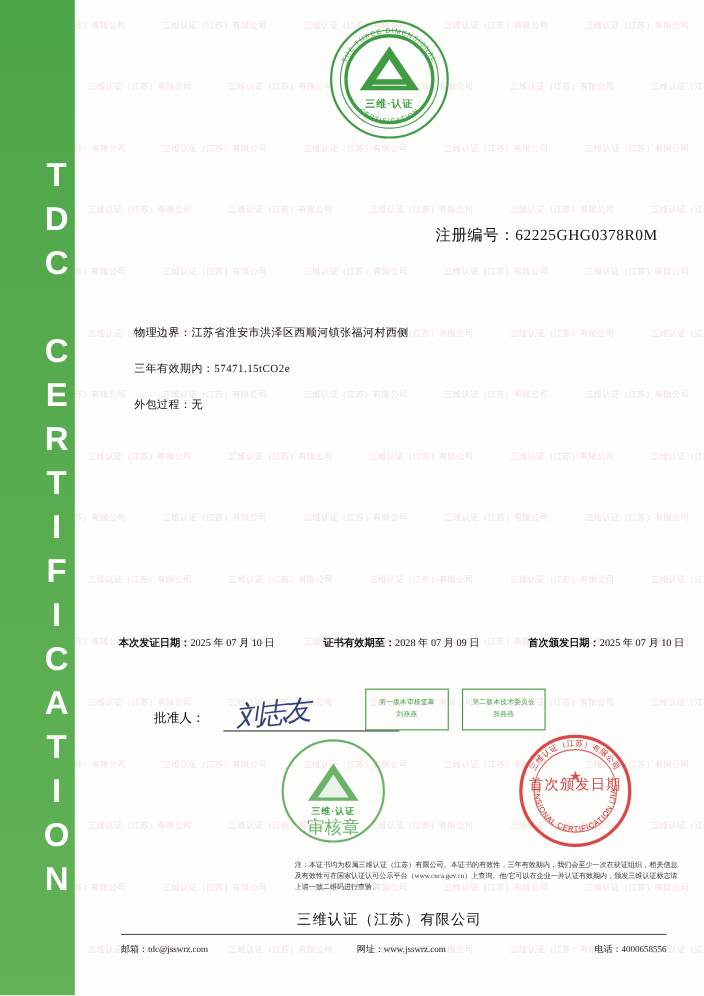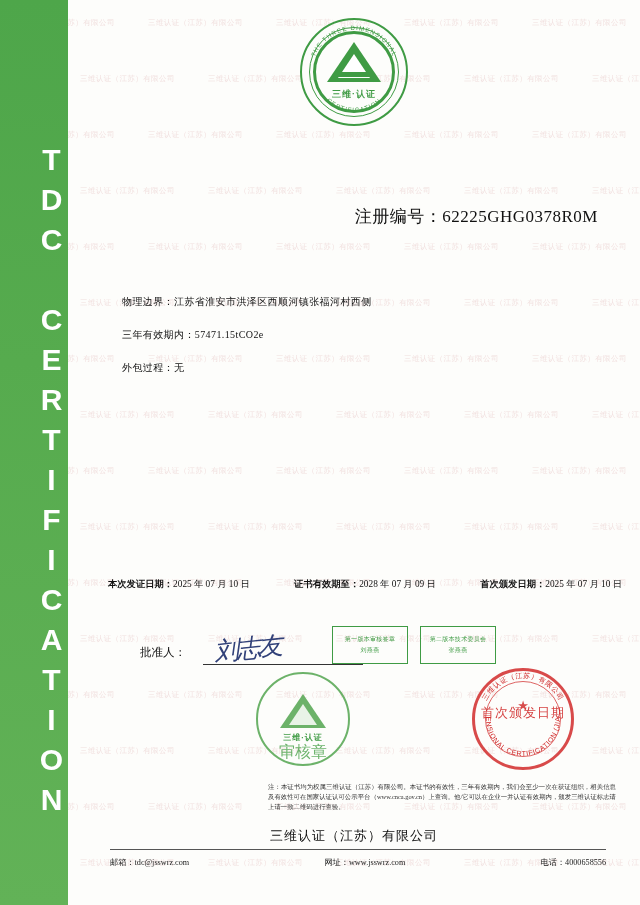--- a/index.html
+++ b/index.html
@@ -162,21 +162,21 @@
     font-size: 27px;
     color: #111;
     letter-spacing: 5px;
     font-family: "Liberation Serif", serif;
   }
 
   .reg-no {
     position: absolute;
     right: 42px;
     top: 205px;
-    font-size: 17px;
+    font-size: 14px;
     color: #111;
     letter-spacing: .5px;
     font-family: "Liberation Serif", serif;
   }
 
   
   .fields {
     position: absolute;
     left: 54px;
     top: 295px;

